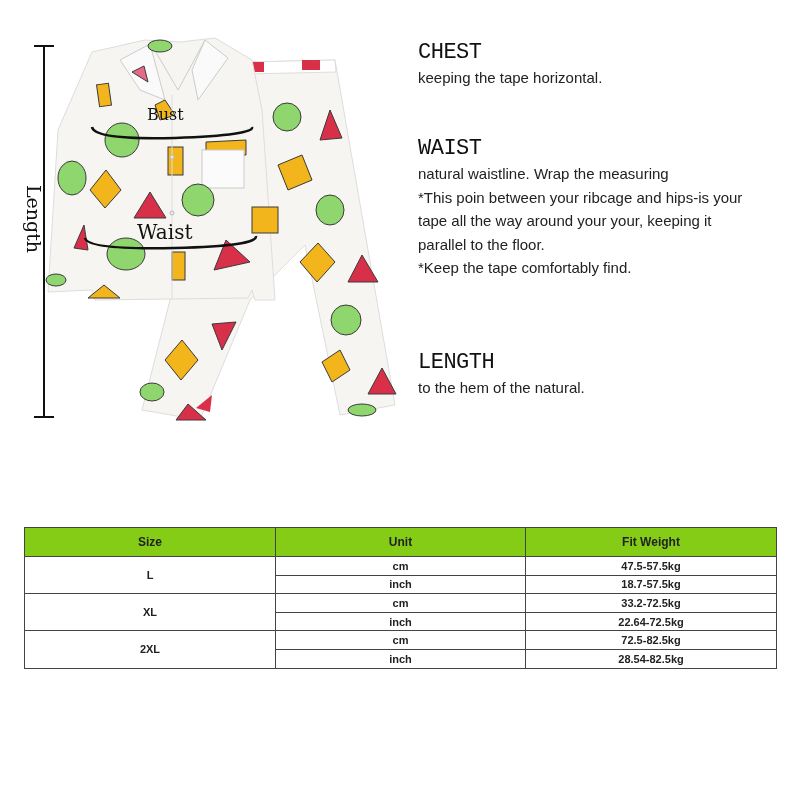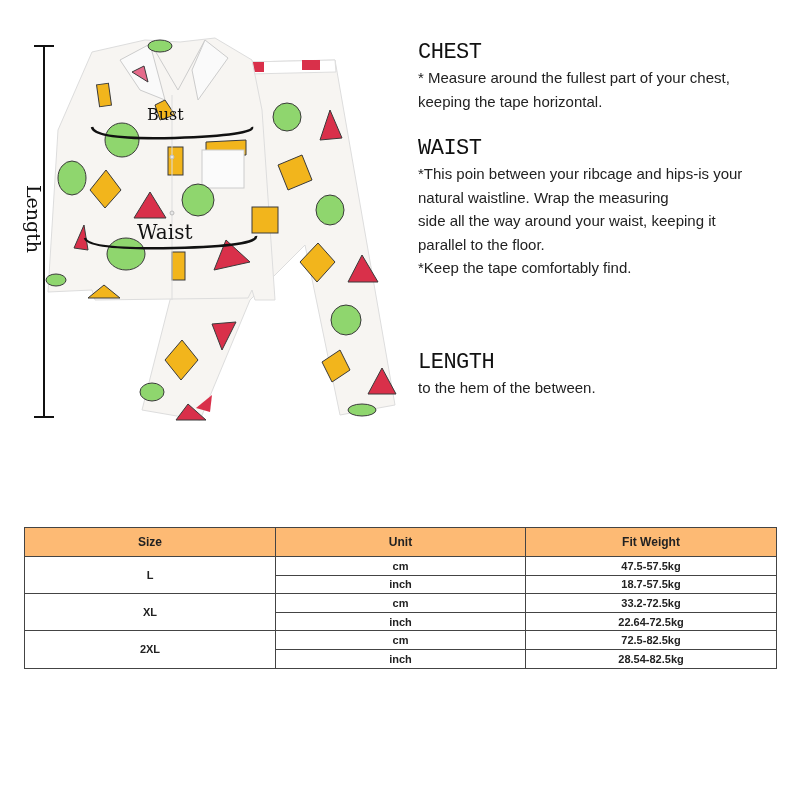--- a/index.html
+++ b/index.html
@@ -5,21 +5,21 @@
   html, body { margin:0; padding:0; }
   body { width:800px; height:800px; background:#ffffff; position:relative; overflow:hidden; font-family:"DejaVu Sans", sans-serif; }
   .illustration { position:absolute; left:0; top:0; width:410px; height:440px; }
   .guide { position:absolute; left:410px; top:0; width:390px; height:440px; }
   .section { position:absolute; left:8px; }
   .sec-title { font-family:Liberation Mono, monospace; font-size:22px; color:#111; letter-spacing:-0.5px; line-height:26px; }
   .sec-body { font-family:"Liberation Sans", sans-serif; font-size:15px; color:#222; line-height:23.5px; white-space:nowrap; }
   .table-wrap { position:absolute; left:24px; top:527px; width:752px; }
   table { border-collapse:collapse; width:752px; table-layout:fixed; font-family:"Liberation Sans", sans-serif; font-weight:bold; font-size:11px; color:#222; }
   th, td { border:1px solid #444; text-align:center; padding:0; }
-  th { background:#fdba74; height:28px; font-size:12px; }
+  th { background:#84cc16; height:28px; font-size:12px; }
   td { height:17.6px; background:#fff; }
 </style>
 </head>
 <body>
 
 <div class="illustration">
   <svg width="410" height="440" viewBox="0 0 410 440">
 
     <g>
       <path d="M248 62 L335 60 L395 405 L340 415 L305 245 L250 300 L200 420 L142 410 L170 300 L245 80 Z" fill="#f7f5f2" stroke="#ddd" stroke-width="1"></path>
@@ -81,34 +81,33 @@
     </g>
   </svg>
   <div style="position:absolute;left:147px;top:105px;font-family:'DejaVu Serif',serif;font-size:16px;color:#111;">Bust</div>
   <div style="position:absolute;left:137px;top:220px;font-family:'DejaVu Serif',serif;font-size:20px;color:#111;">Waist</div>
   <div style="position:absolute;left:-6px;top:208px;transform:rotate(90deg);transform-origin:center;font-family:'DejaVu Serif',serif;font-size:19px;color:#111;width:80px;text-align:center;">Length</div>
 </div>
 
 <div class="guide">
   <div class="section" style="top:40px;">
     <div class="sec-title">CHEST</div>
-    <div class="sec-body">* Measure around the fullest part of your chest,</div>
     <div class="sec-body">keeping the tape horizontal.</div>
   </div>
   <div class="section" style="top:136px;">
     <div class="sec-title">WAIST</div>
+    <div class="sec-body">natural waistline. Wrap the measuring</div>
     <div class="sec-body">*This poin between your ribcage and hips-is your</div>
-    <div class="sec-body">natural waistline. Wrap the measuring</div>
-    <div class="sec-body">side all the way around your waist, keeping it</div>
+    <div class="sec-body">tape all the way around your your, keeping it</div>
     <div class="sec-body">parallel to the floor.</div>
     <div class="sec-body">*Keep the tape comfortably find.</div>
   </div>
   <div class="section" style="top:350px;">
     <div class="sec-title">LENGTH</div>
-    <div class="sec-body">to the hem of the between.</div>
+    <div class="sec-body">to the hem of the natural.</div>
   </div>
 </div>
 
 <div class="table-wrap">
   <table>
     <colgroup>
         <col style="width:251px">
         <col style="width:250px">
         <col style="width:251px">
       </colgroup>

